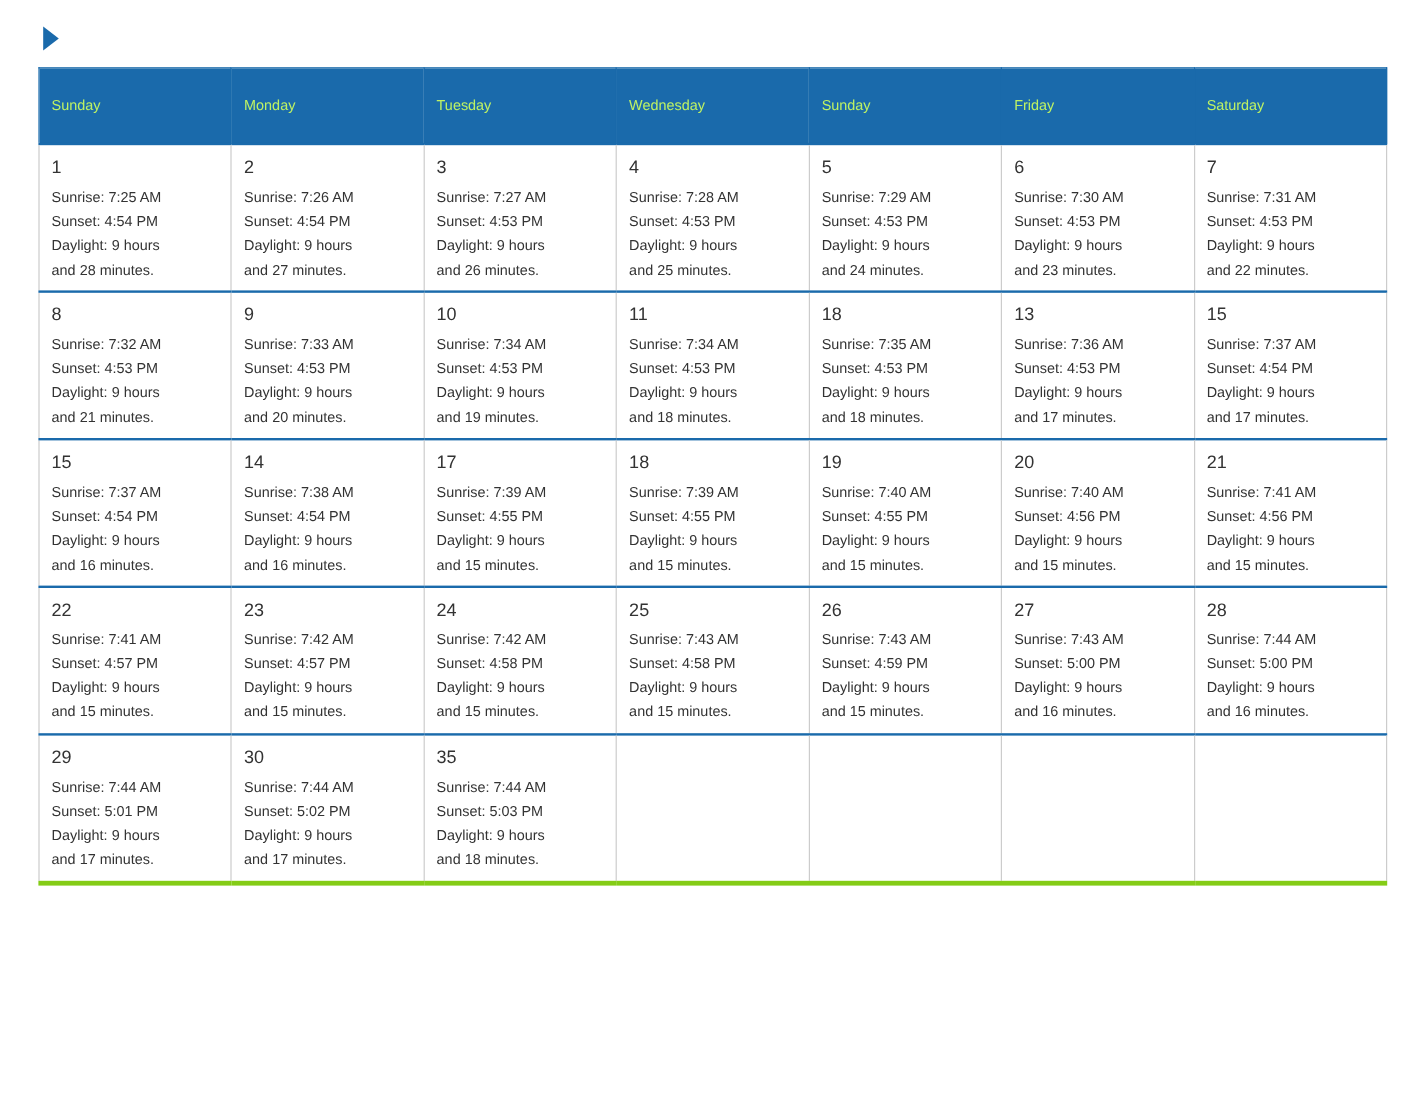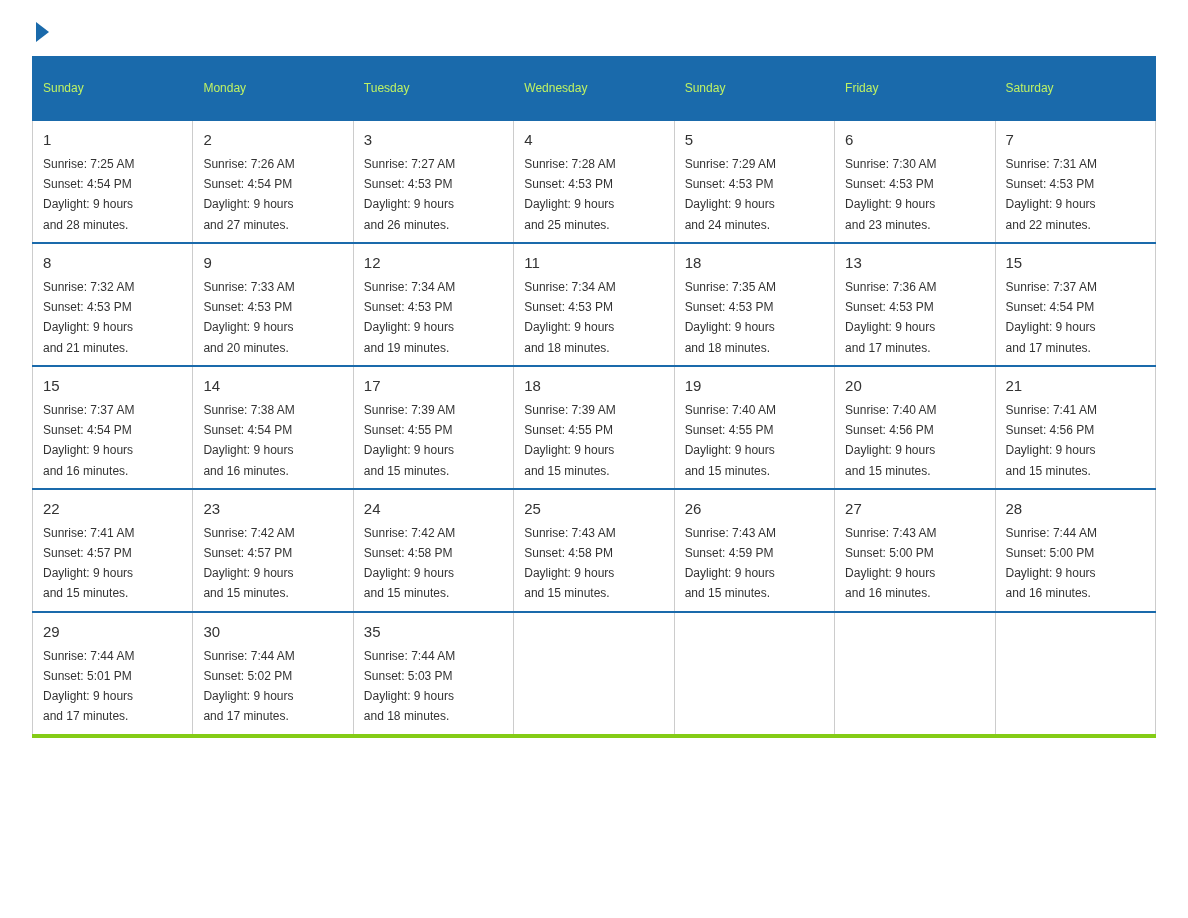--- a/index.html
+++ b/index.html
@@ -142,21 +142,21 @@
         <td><span class="day-number">2</span><span class="day-info">Sunrise: 7:26 AM<br>Sunset: 4:54 PM<br>Daylight: 9 hours<br>and 27 minutes.</span></td>
         <td><span class="day-number">3</span><span class="day-info">Sunrise: 7:27 AM<br>Sunset: 4:53 PM<br>Daylight: 9 hours<br>and 26 minutes.</span></td>
         <td><span class="day-number">4</span><span class="day-info">Sunrise: 7:28 AM<br>Sunset: 4:53 PM<br>Daylight: 9 hours<br>and 25 minutes.</span></td>
         <td><span class="day-number">5</span><span class="day-info">Sunrise: 7:29 AM<br>Sunset: 4:53 PM<br>Daylight: 9 hours<br>and 24 minutes.</span></td>
         <td><span class="day-number">6</span><span class="day-info">Sunrise: 7:30 AM<br>Sunset: 4:53 PM<br>Daylight: 9 hours<br>and 23 minutes.</span></td>
         <td><span class="day-number">7</span><span class="day-info">Sunrise: 7:31 AM<br>Sunset: 4:53 PM<br>Daylight: 9 hours<br>and 22 minutes.</span></td>
       </tr>
       <tr>
         <td><span class="day-number">8</span><span class="day-info">Sunrise: 7:32 AM<br>Sunset: 4:53 PM<br>Daylight: 9 hours<br>and 21 minutes.</span></td>
         <td><span class="day-number">9</span><span class="day-info">Sunrise: 7:33 AM<br>Sunset: 4:53 PM<br>Daylight: 9 hours<br>and 20 minutes.</span></td>
-        <td><span class="day-number">12</span><span class="day-info">Sunrise: 7:34 AM<br>Sunset: 4:53 PM<br>Daylight: 9 hours<br>and 19 minutes.</span></td>
+        <td><span class="day-number">10</span><span class="day-info">Sunrise: 7:34 AM<br>Sunset: 4:53 PM<br>Daylight: 9 hours<br>and 19 minutes.</span></td>
         <td><span class="day-number">11</span><span class="day-info">Sunrise: 7:34 AM<br>Sunset: 4:53 PM<br>Daylight: 9 hours<br>and 18 minutes.</span></td>
         <td><span class="day-number">18</span><span class="day-info">Sunrise: 7:35 AM<br>Sunset: 4:53 PM<br>Daylight: 9 hours<br>and 18 minutes.</span></td>
         <td><span class="day-number">13</span><span class="day-info">Sunrise: 7:36 AM<br>Sunset: 4:53 PM<br>Daylight: 9 hours<br>and 17 minutes.</span></td>
         <td><span class="day-number">15</span><span class="day-info">Sunrise: 7:37 AM<br>Sunset: 4:54 PM<br>Daylight: 9 hours<br>and 17 minutes.</span></td>
       </tr>
       <tr>
         <td><span class="day-number">15</span><span class="day-info">Sunrise: 7:37 AM<br>Sunset: 4:54 PM<br>Daylight: 9 hours<br>and 16 minutes.</span></td>
         <td><span class="day-number">14</span><span class="day-info">Sunrise: 7:38 AM<br>Sunset: 4:54 PM<br>Daylight: 9 hours<br>and 16 minutes.</span></td>
         <td><span class="day-number">17</span><span class="day-info">Sunrise: 7:39 AM<br>Sunset: 4:55 PM<br>Daylight: 9 hours<br>and 15 minutes.</span></td>
         <td><span class="day-number">18</span><span class="day-info">Sunrise: 7:39 AM<br>Sunset: 4:55 PM<br>Daylight: 9 hours<br>and 15 minutes.</span></td>

